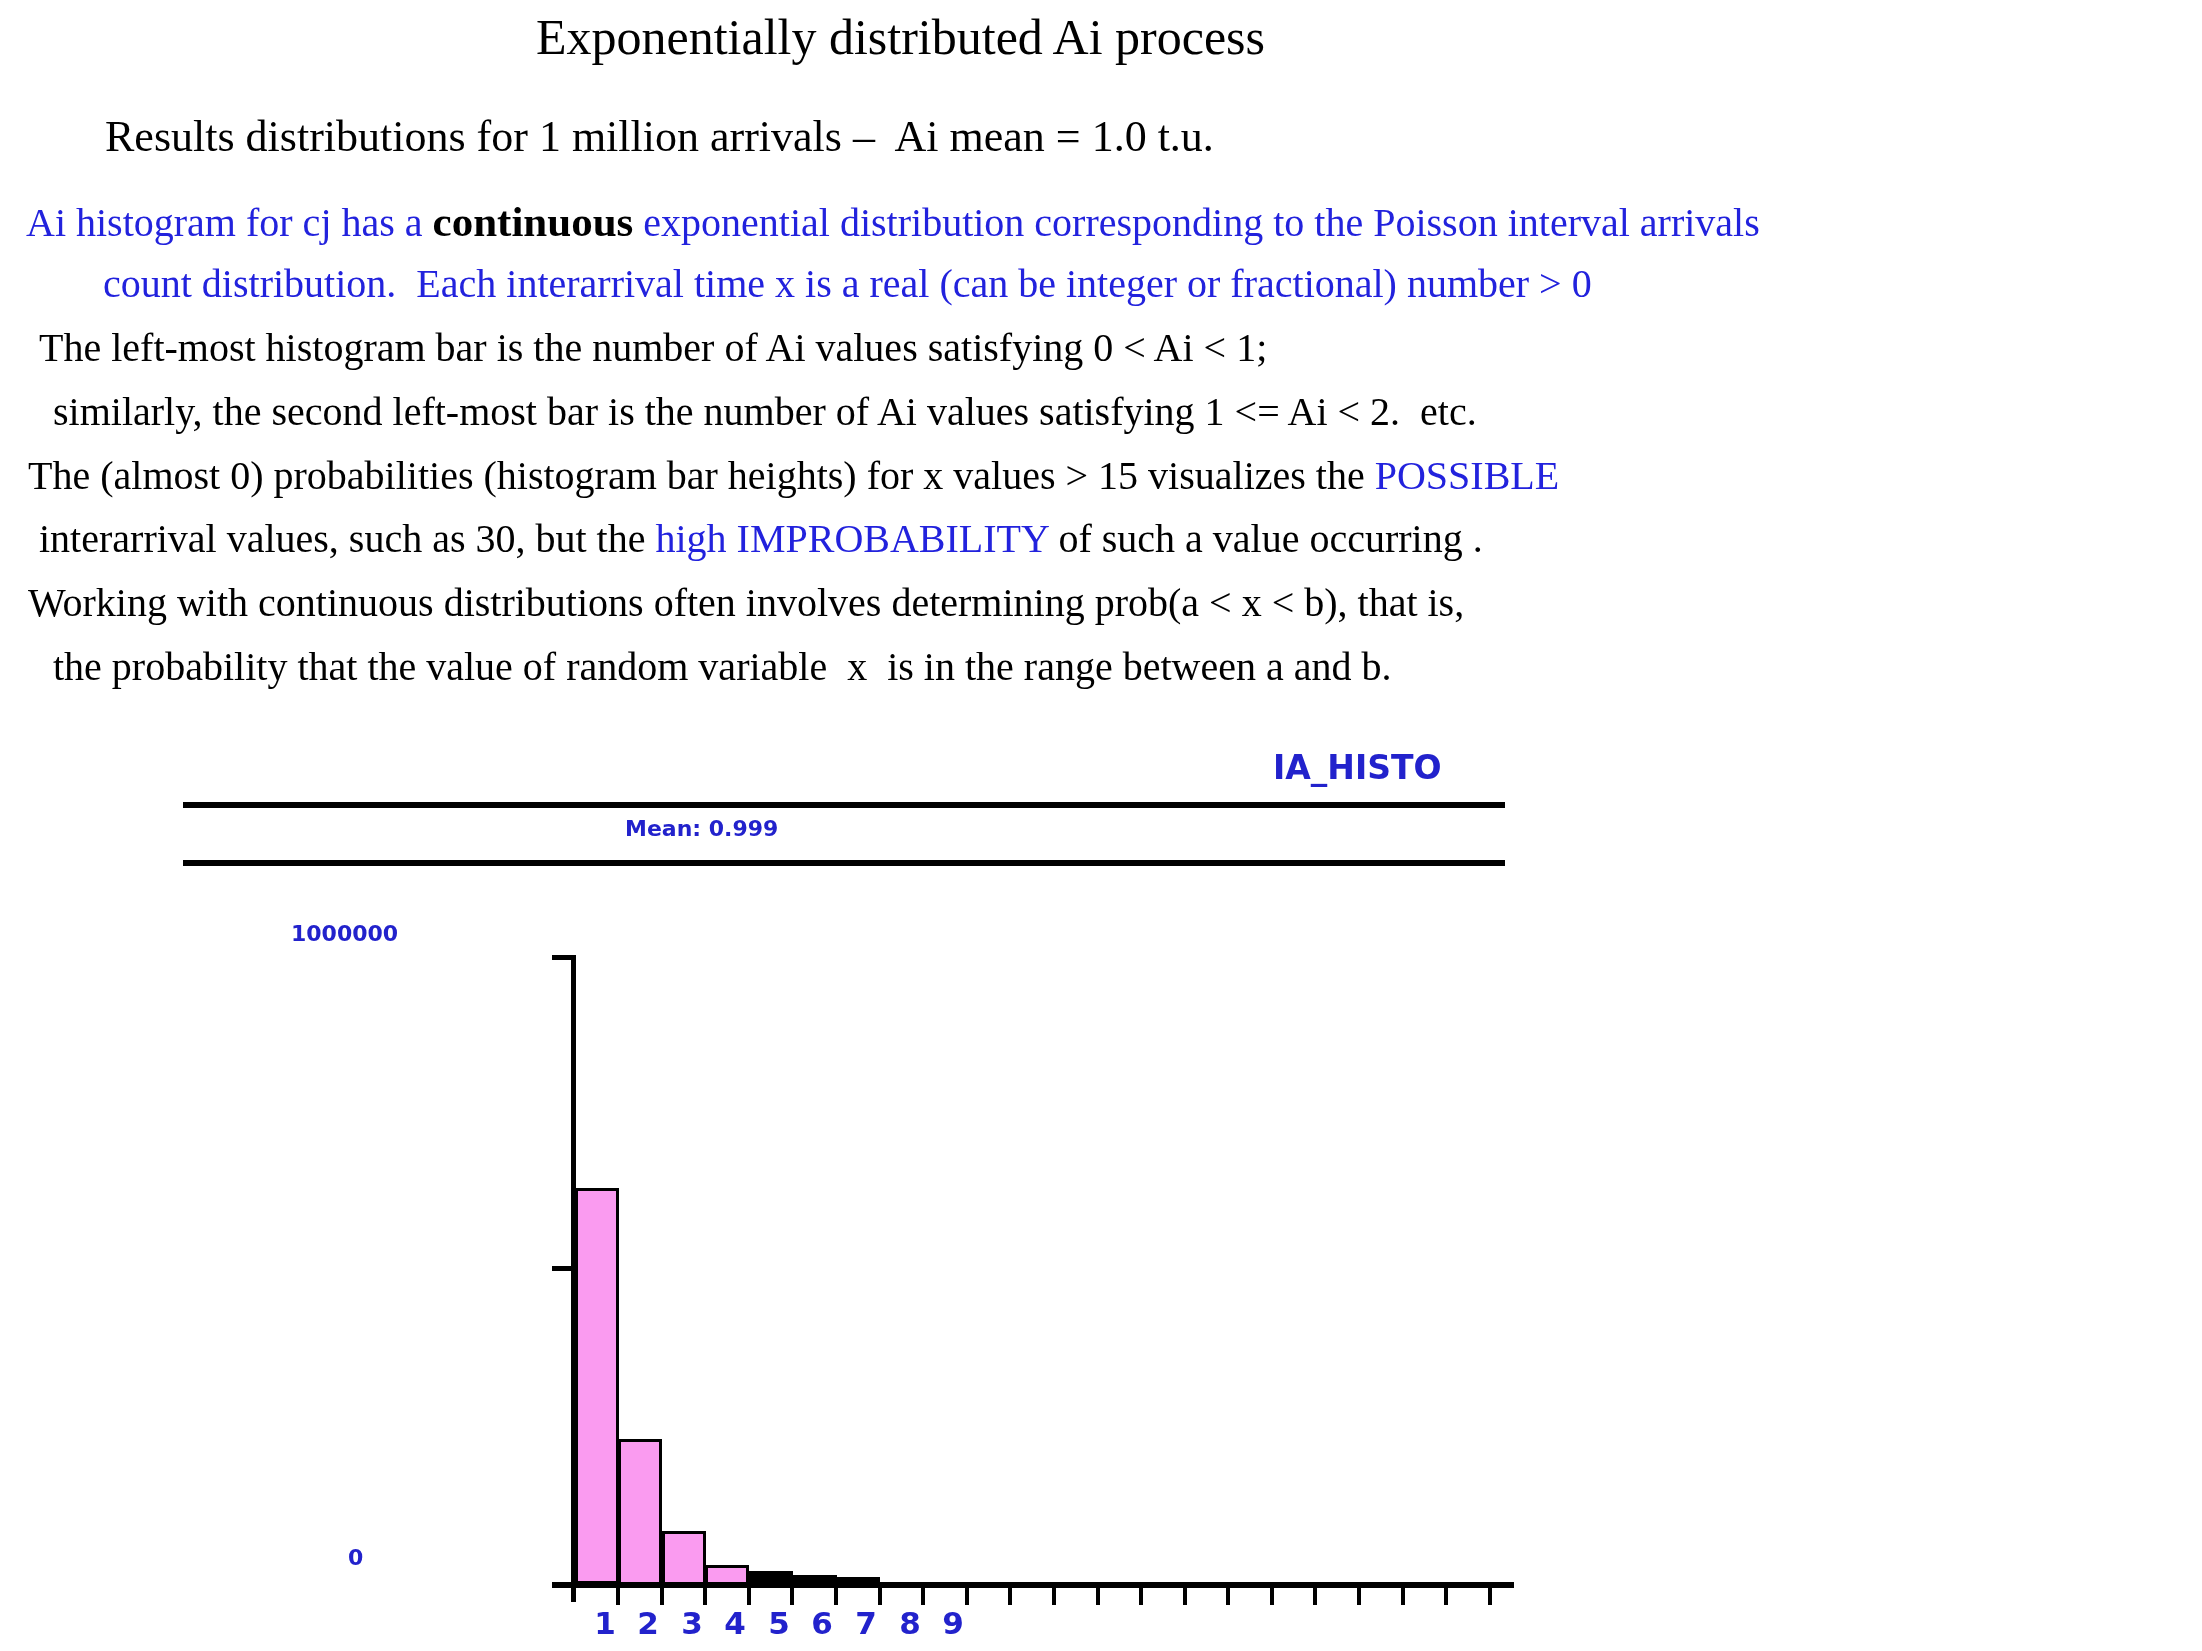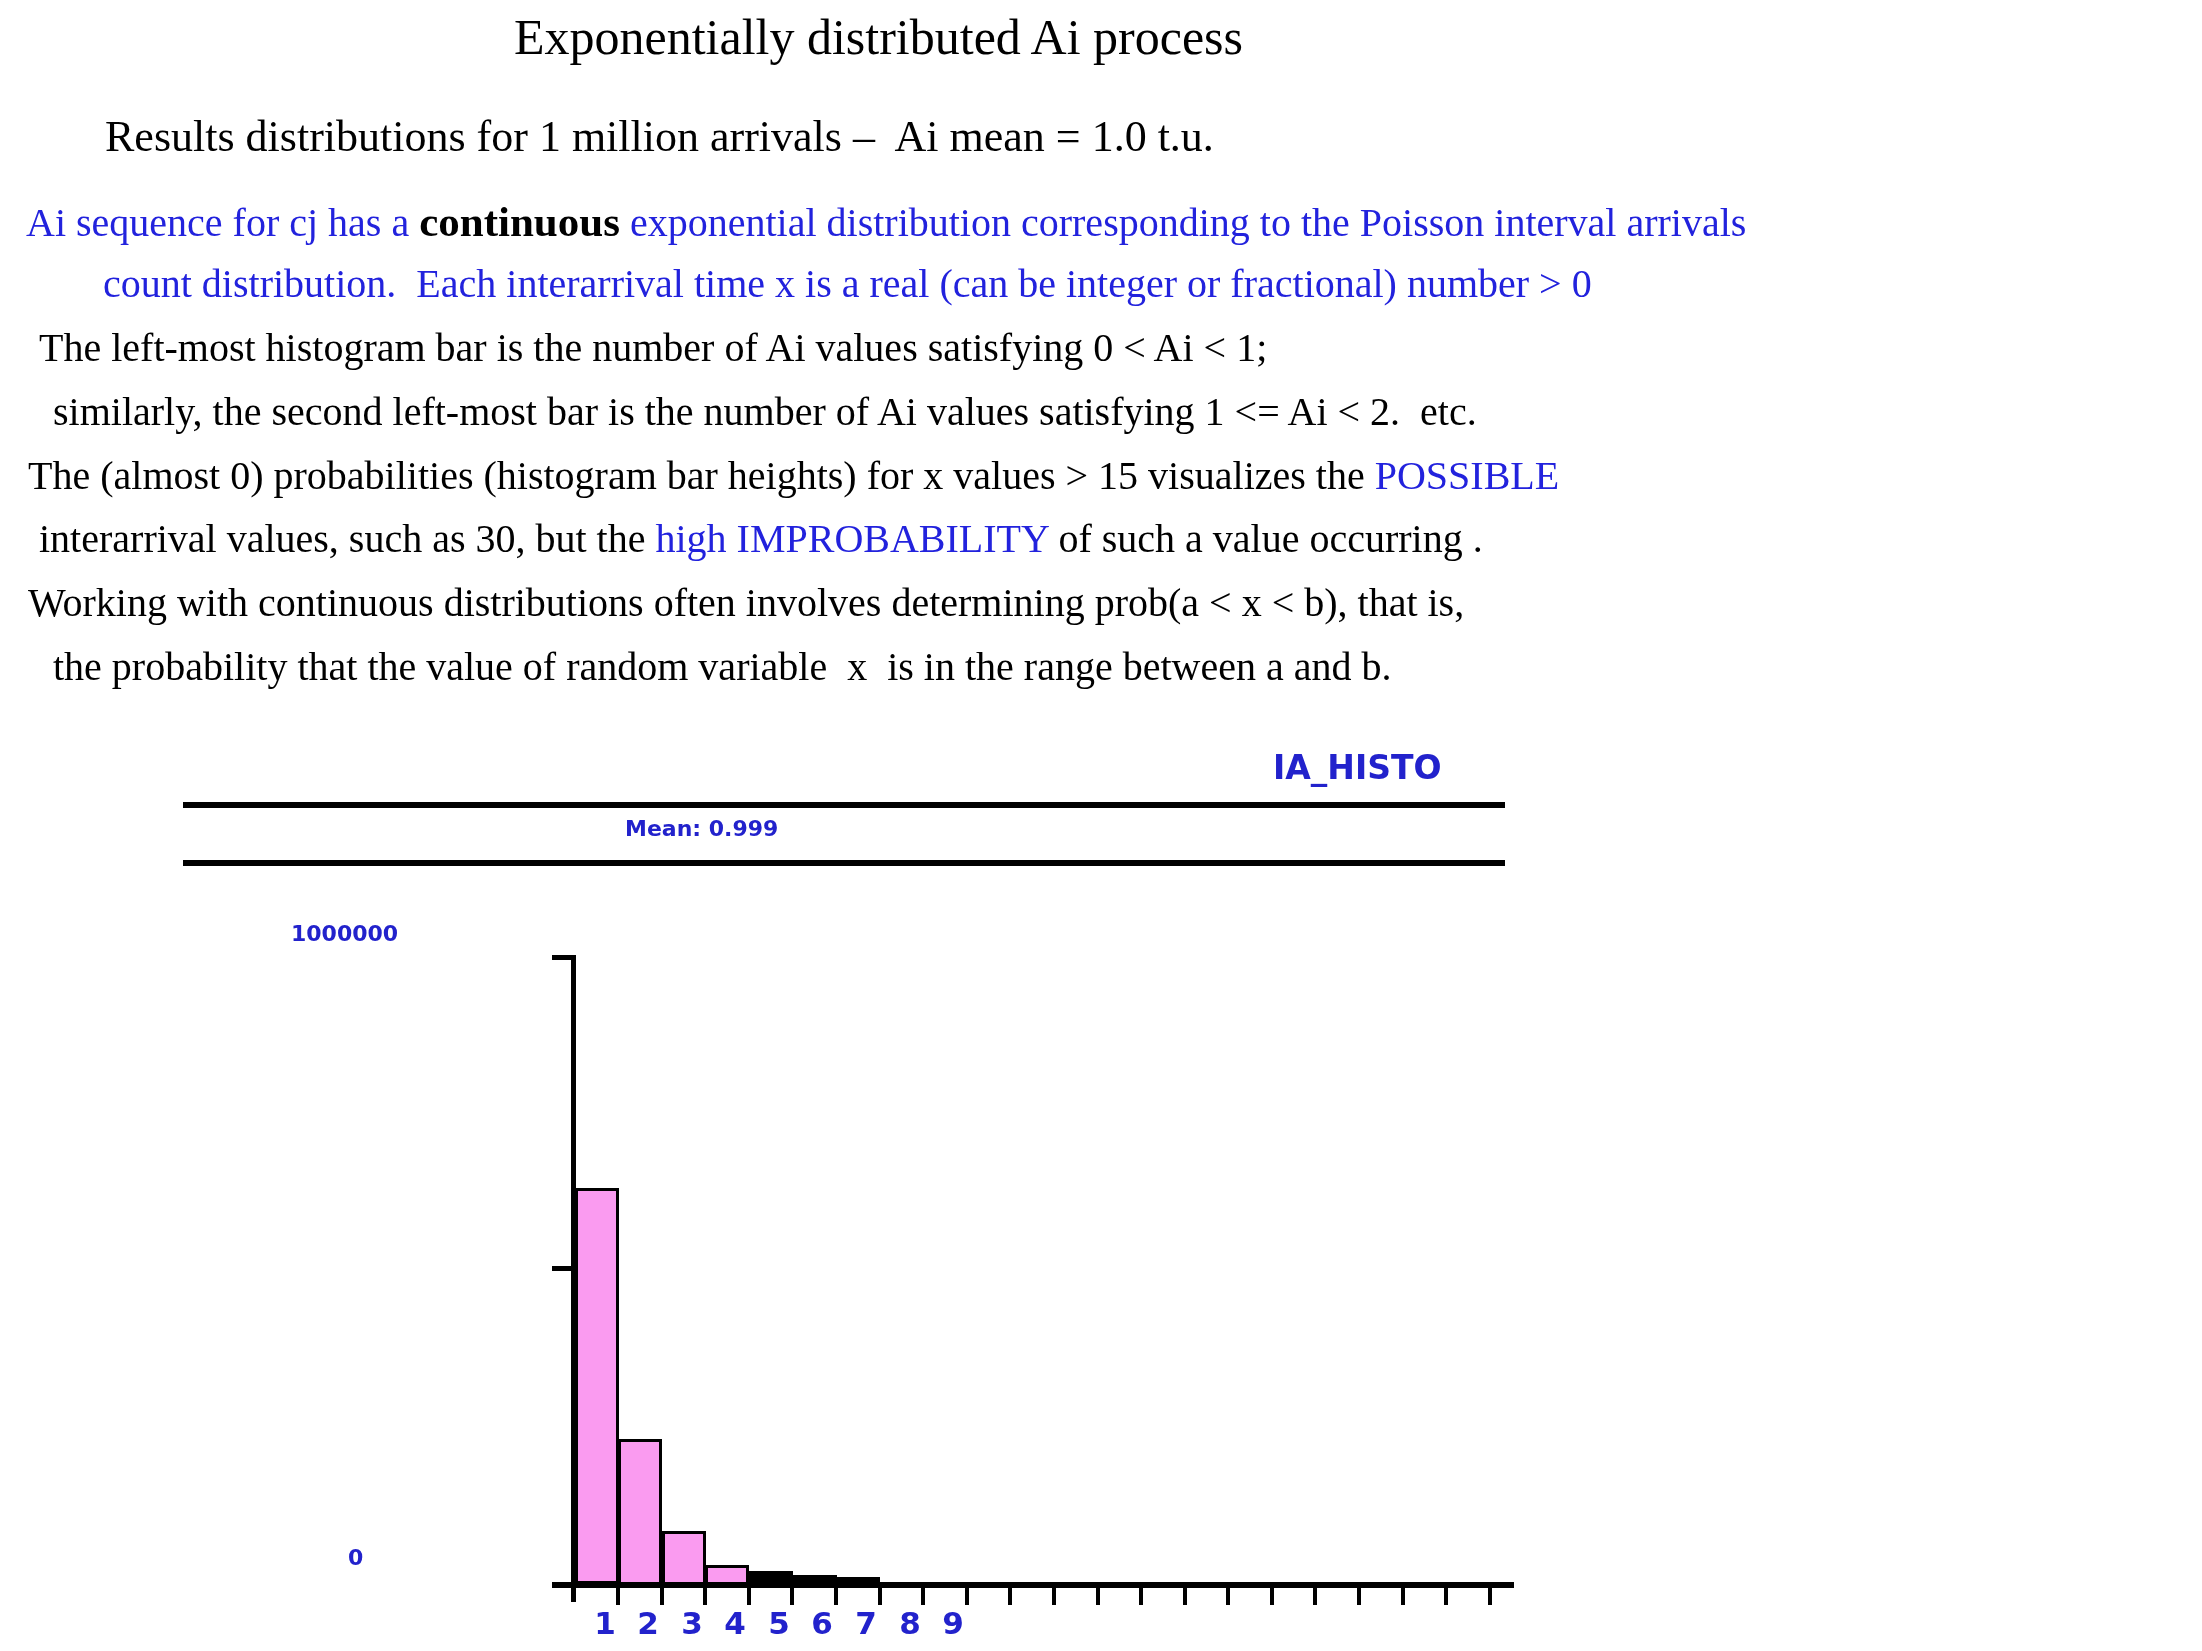--- a/index.html
+++ b/index.html
@@ -9,20 +9,21 @@
     --ink:#000000;
   }
   html,body{margin:0;padding:0;background:#fff;}
   .slide{
     position:relative;
     width:1757px;height:1652px;
     background:#ffffff;
     font-family:"Liberation Serif","DejaVu Serif",serif;
     color:var(--ink);
     overflow:hidden;
+    padding-left:44px;
   }
   .text-line{
     position:absolute;
     font-size:40px;
     white-space:pre-wrap;
     line-height:1.15;
   }
   .title{
     left:0;right:0;top:8.6px;
     text-align:center;
@@ -61,21 +62,21 @@
   .page-number{position:absolute;left:1963px;top:1514px;font-size:40px;}
 </style>
 </head>
 <body>
 
 <div class="slide">
 
   <div class="text-line title">Exponentially distributed Ai process</div>
   <div class="text-line subtitle">Results distributions for 1 million arrivals –  Ai mean = 1.0 t.u.</div>
 
-  <div class="text-line blue" style="left:26px;top:197px;"><span>Ai sequence for cj has a </span><span class="bold-black">continuous</span><span> exponential distribution corresponding to the Poisson interval arrivals</span></div>
+  <div class="text-line blue" style="left:26px;top:197px;"><span>Ai histogram for cj has a </span><span class="bold-black">continuous</span><span> exponential distribution corresponding to the Poisson interval arrivals</span></div>
   <div class="text-line blue" style="left:103px;top:261px;">count distribution.  Each interarrival time x is a real (can be integer or fractional) number &gt; 0</div>
 
   <div class="text-line" style="left:39px;top:325px;">The left-most histogram bar is the number of Ai values satisfying 0 &lt; Ai &lt; 1;</div>
   <div class="text-line" style="left:53px;top:389px;text-align:center;">similarly, the second left-most bar is the number of Ai values satisfying 1 &lt;= Ai &lt; 2.  etc.</div>
   <div class="text-line" style="left:28px;top:453px;"><span>The (almost 0) probabilities (histogram bar heights) for x values &gt; 15 visualizes the </span><span class="blue">POSSIBLE</span></div>
   <div class="text-line" style="left:39px;top:516px;"><span>interarrival values, such as 30, but the </span><span class="blue">high IMPROBABILITY</span><span> of such a value occurring .</span></div>
   <div class="text-line" style="left:28px;top:580px;">Working with continuous distributions often involves determining prob(a &lt; x &lt; b), that is,</div>
   <div class="text-line" style="left:53px;top:644px;">the probability that the value of random variable  x  is in the range between a and b.</div>
 
   <div class="chart-label" style="left:1273px;top:748px;font-size:33px;">IA_HISTO</div>

